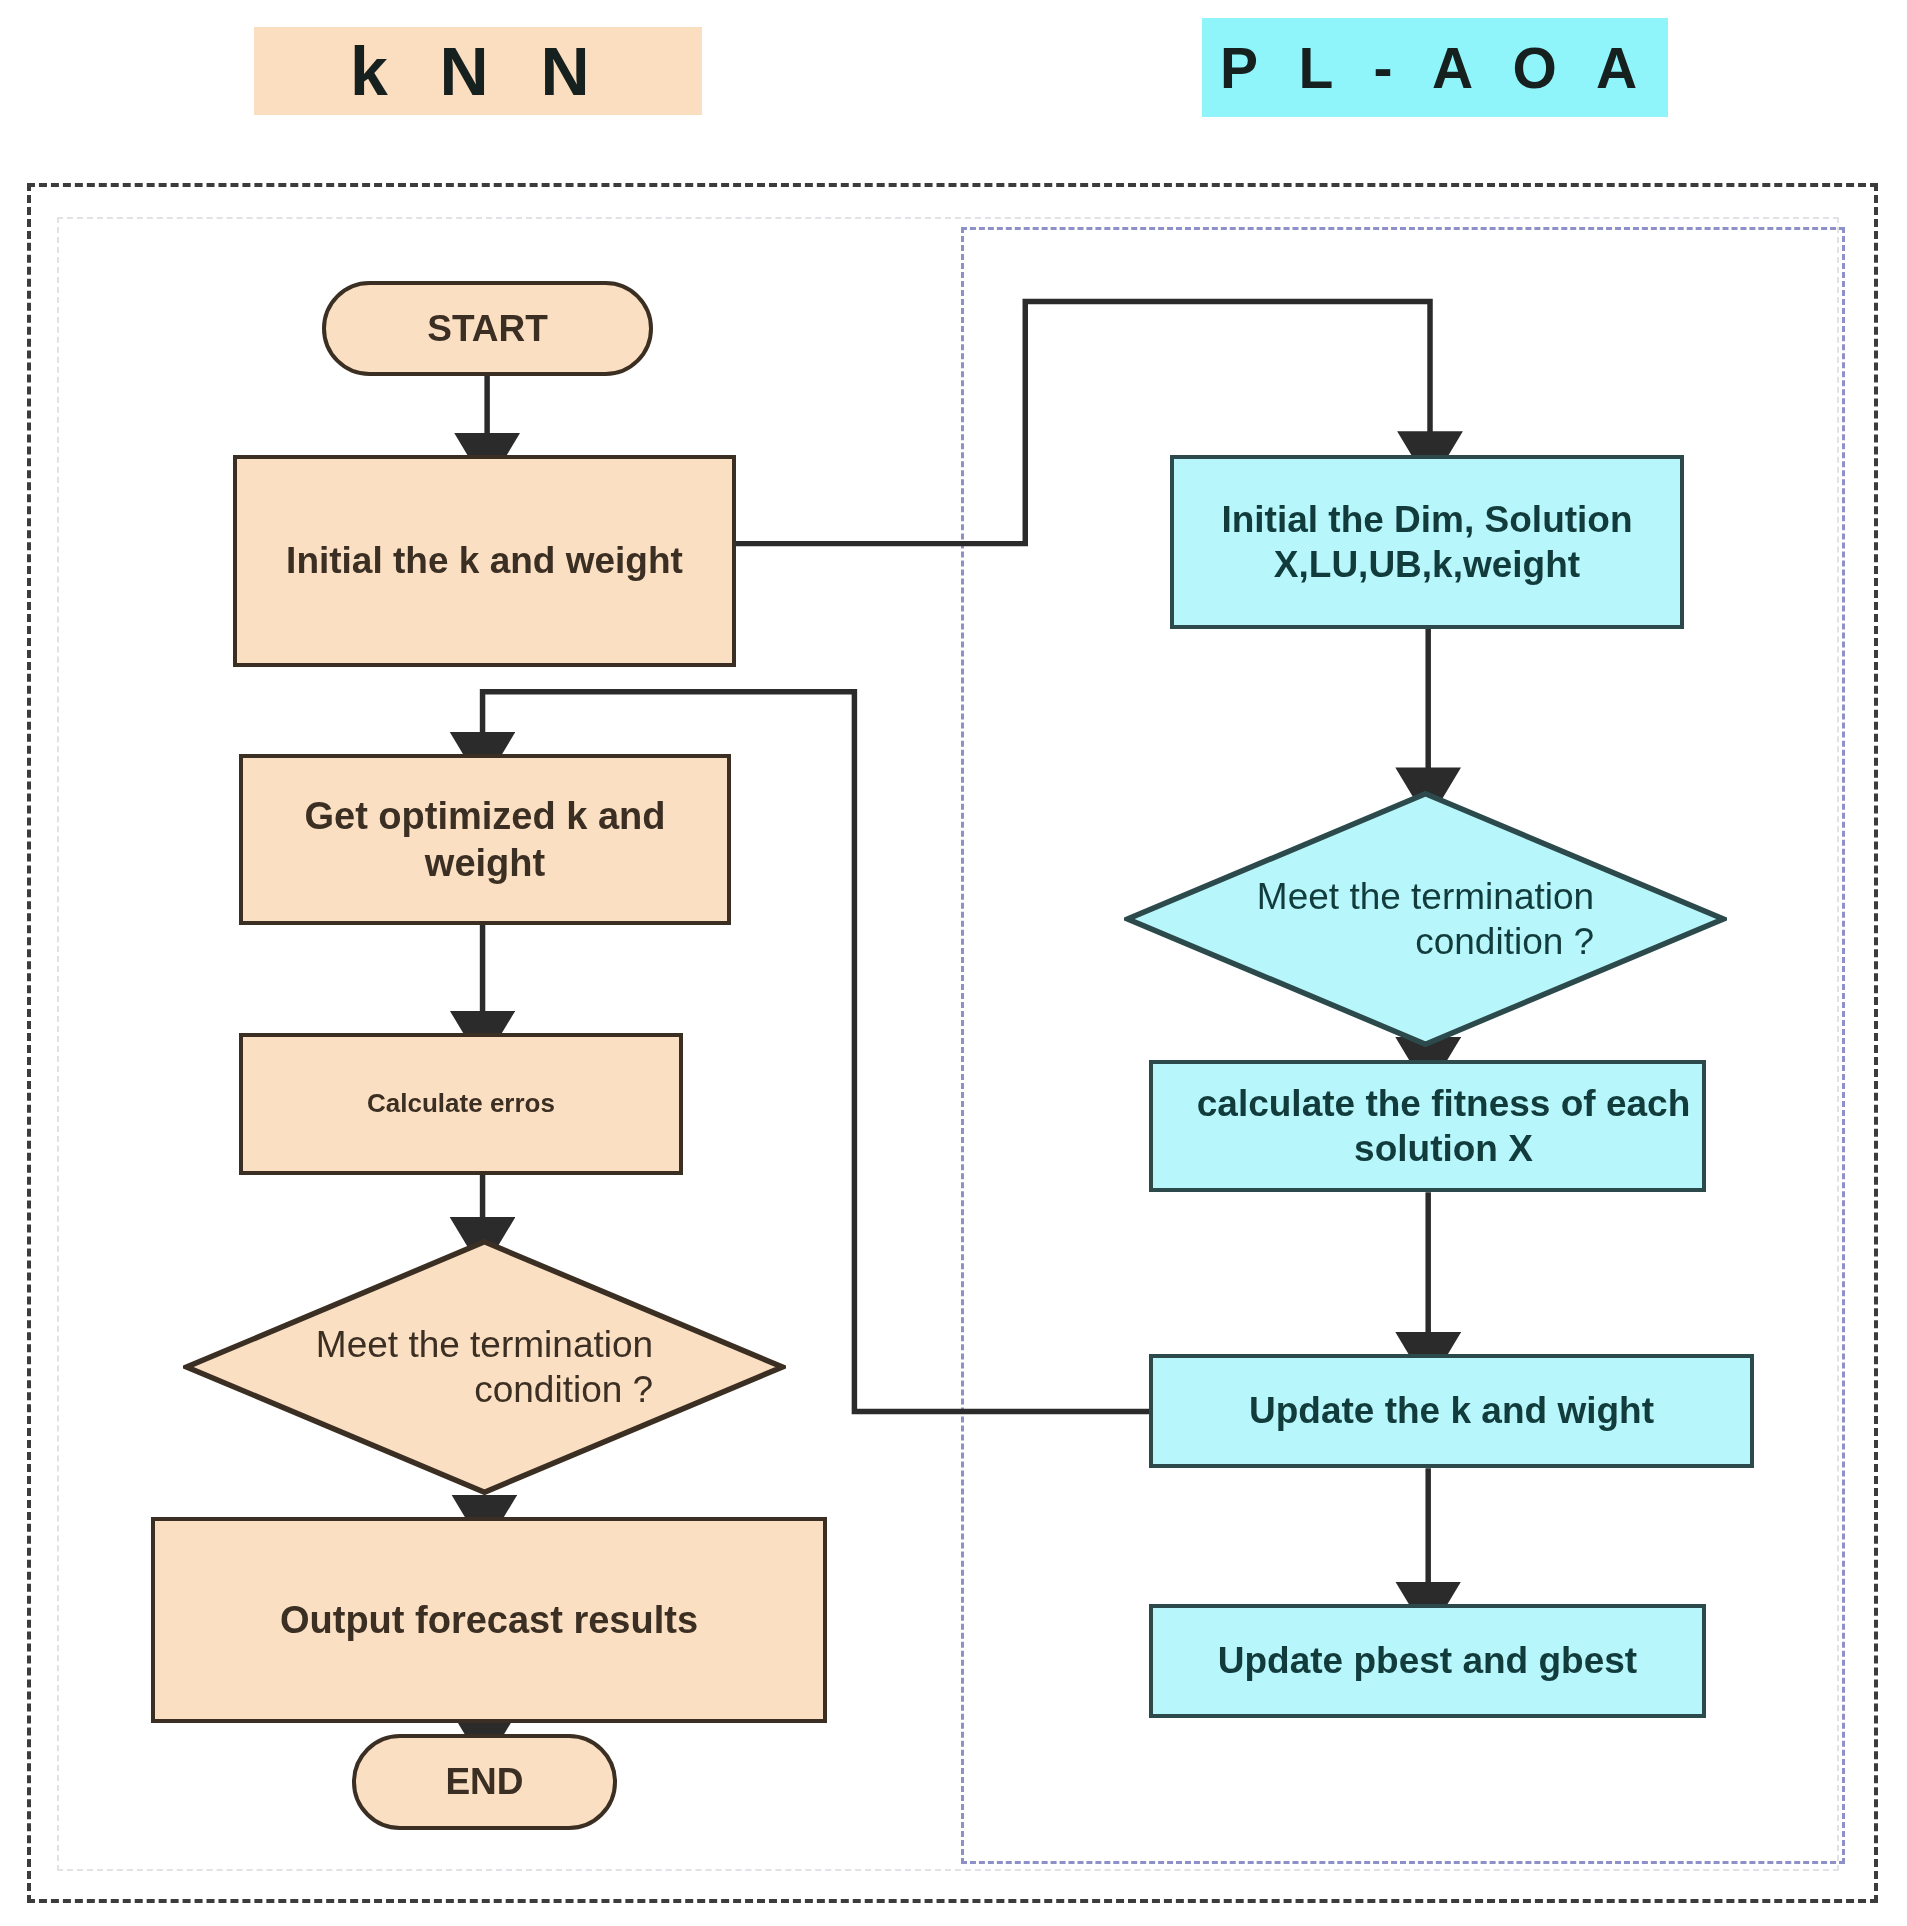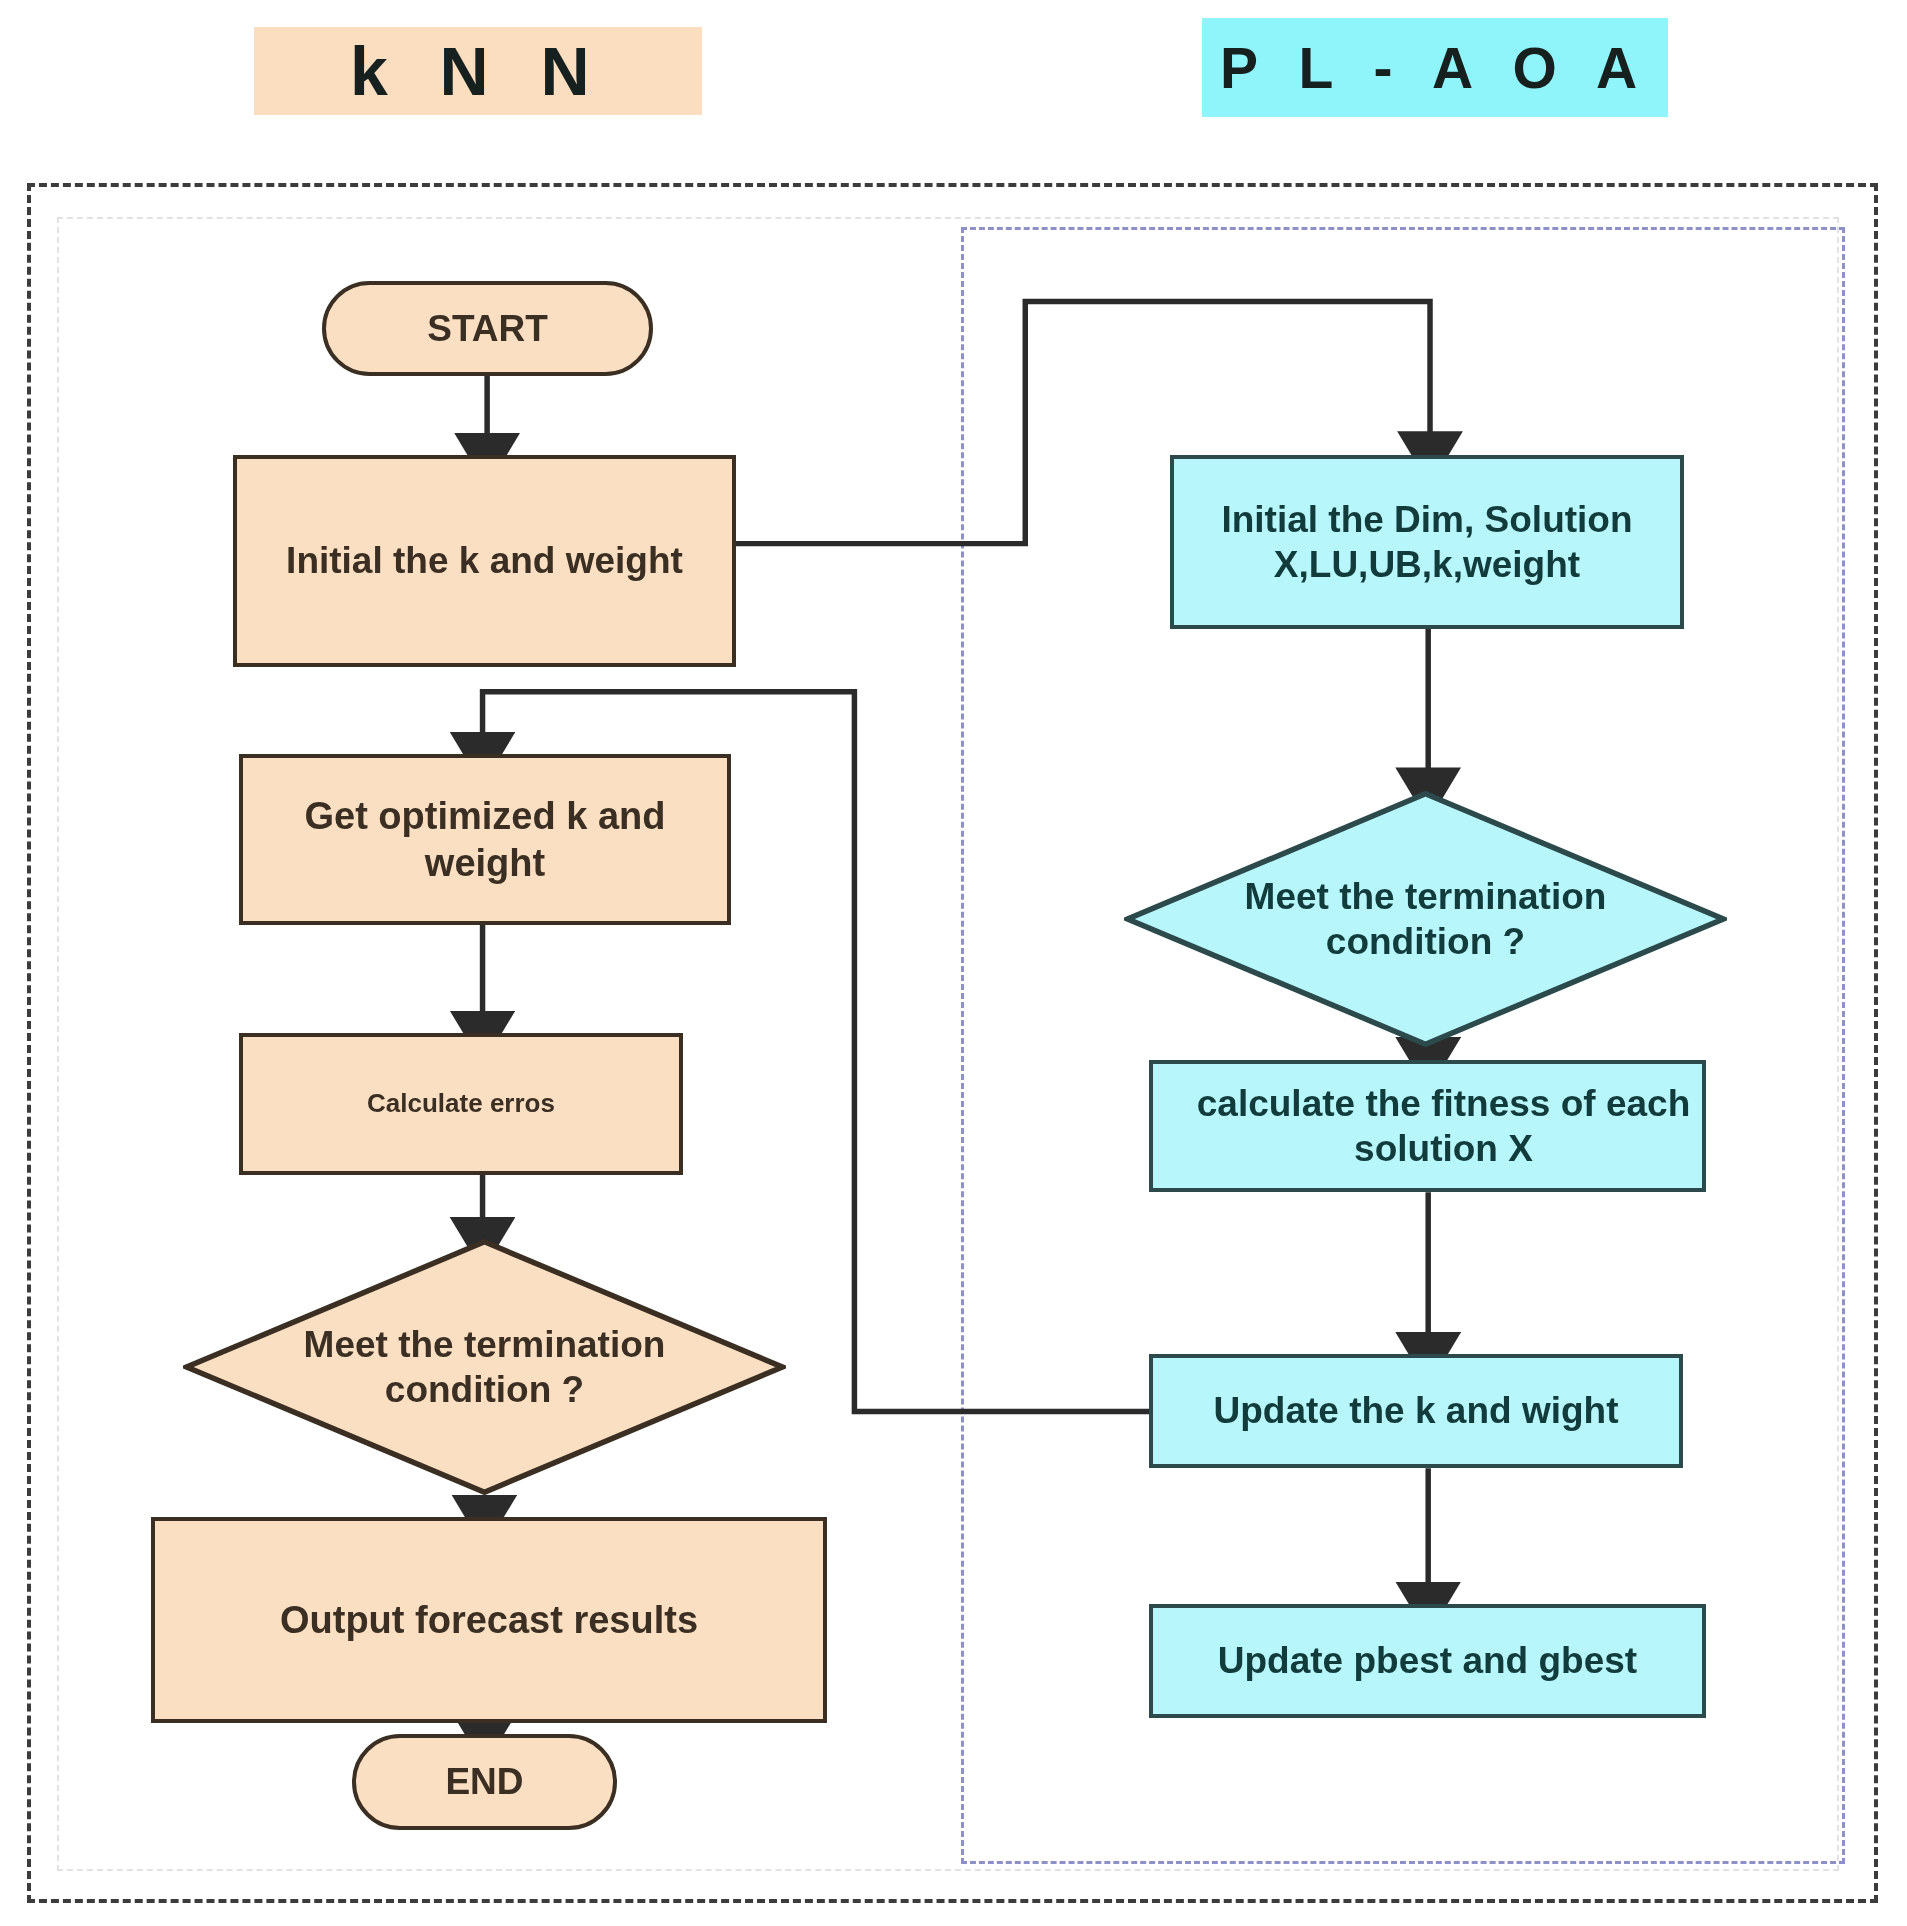--- a/index.html
+++ b/index.html
@@ -28,38 +28,38 @@
   
   .node{position:absolute;box-sizing:border-box;display:flex;align-items:center;
         justify-content:center;text-align:center;font-weight:700;line-height:1.22;}
   .rect-k{background:#fbdfc2;border:4.6px solid #3b2f23;color:#3b2f23;}
   .term-k{background:#fbdfc2;border:4.6px solid #3b2f23;color:#3b2f23;border-radius:51px;}
   .rect-a{background:#b7f6fb;border:4.6px solid #2c4a4c;color:#123b3c;}
 
   .diamond{position:absolute;}
   .diamond svg{position:absolute;left:0;top:0;}
   .diamond .dlabel{position:absolute;left:0;top:0;width:100%;height:100%;
-        display:flex;align-items:center;justify-content:center;text-align:center;
-        font-weight:700;line-height:1.22;}
+        display:flex;align-items:center;justify-content:center;text-align:right;
+        font-weight:400;line-height:1.22;}
 
   
   #n-start   {left:322px; top:281px;  width:331px; height:95px; font-size:37px;}
   #n-init-k  {left:233px; top:455px;  width:503px; height:212px; font-size:37px;}
   #n-getopt  {left:239px; top:754px;  width:492px; height:171px; font-size:38px;}
   #n-calc    {left:239px; top:1033px; width:444px; height:142px; font-size:26px;}
   #d-term-k  {left:183px; top:1238px; width:603px; height:258px;}
   #d-term-k .dlabel{font-size:37px;color:#3b2f23;}
   #n-output  {left:151px; top:1517px; width:676px; height:206px; font-size:38px;}
   #n-end     {left:352px; top:1734px; width:265px; height:96px; font-size:37px;}
 
   #n-init-a  {left:1170px; top:455px;  width:514px; height:174px; font-size:37px;}
   #d-term-a  {left:1124px; top:790px;  width:603px; height:258px;}
   #d-term-a .dlabel{font-size:37px;color:#123b3c;}
   #n-fit     {left:1149px; top:1060px; width:557px; height:132px; font-size:37px;padding-left:32px;}
-  #n-upd-kw  {left:1149px; top:1354px; width:534px; height:114px; font-size:37px;text-align:center;}
+  #n-upd-kw  {left:1149px; top:1354px; width:605px; height:114px; font-size:37px;text-align:center;}
   #n-upd-pg  {left:1149px; top:1604px; width:557px; height:114px; font-size:37px;}
 </style>
 </head>
 <body>
 
 <div id="stage">
 
   <div class="banner" id="banner-knn">k N N</div>
   <div class="banner" id="banner-plaoa">P L - A O A</div>
 

